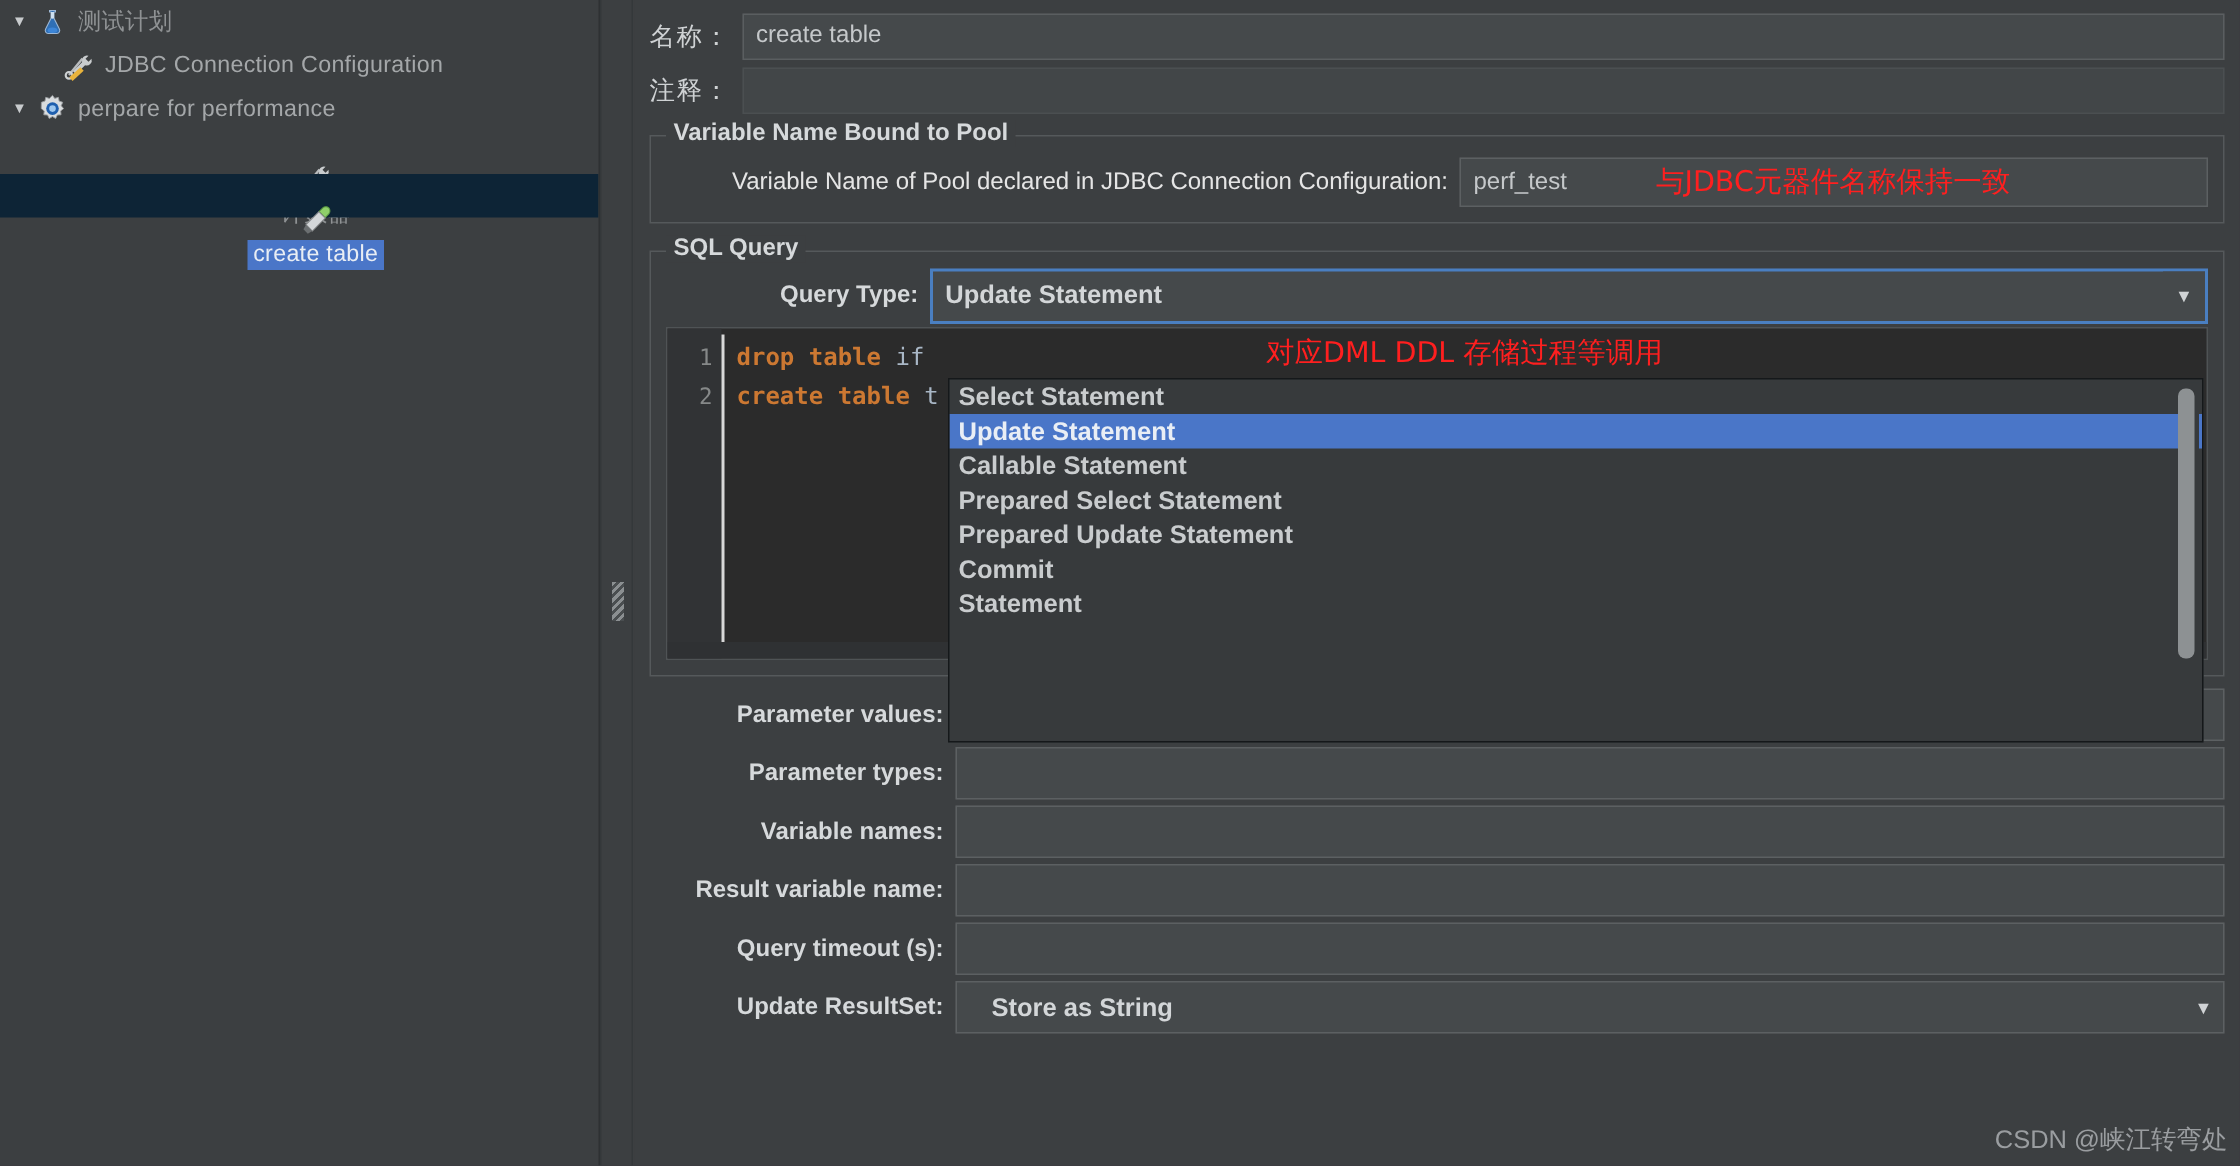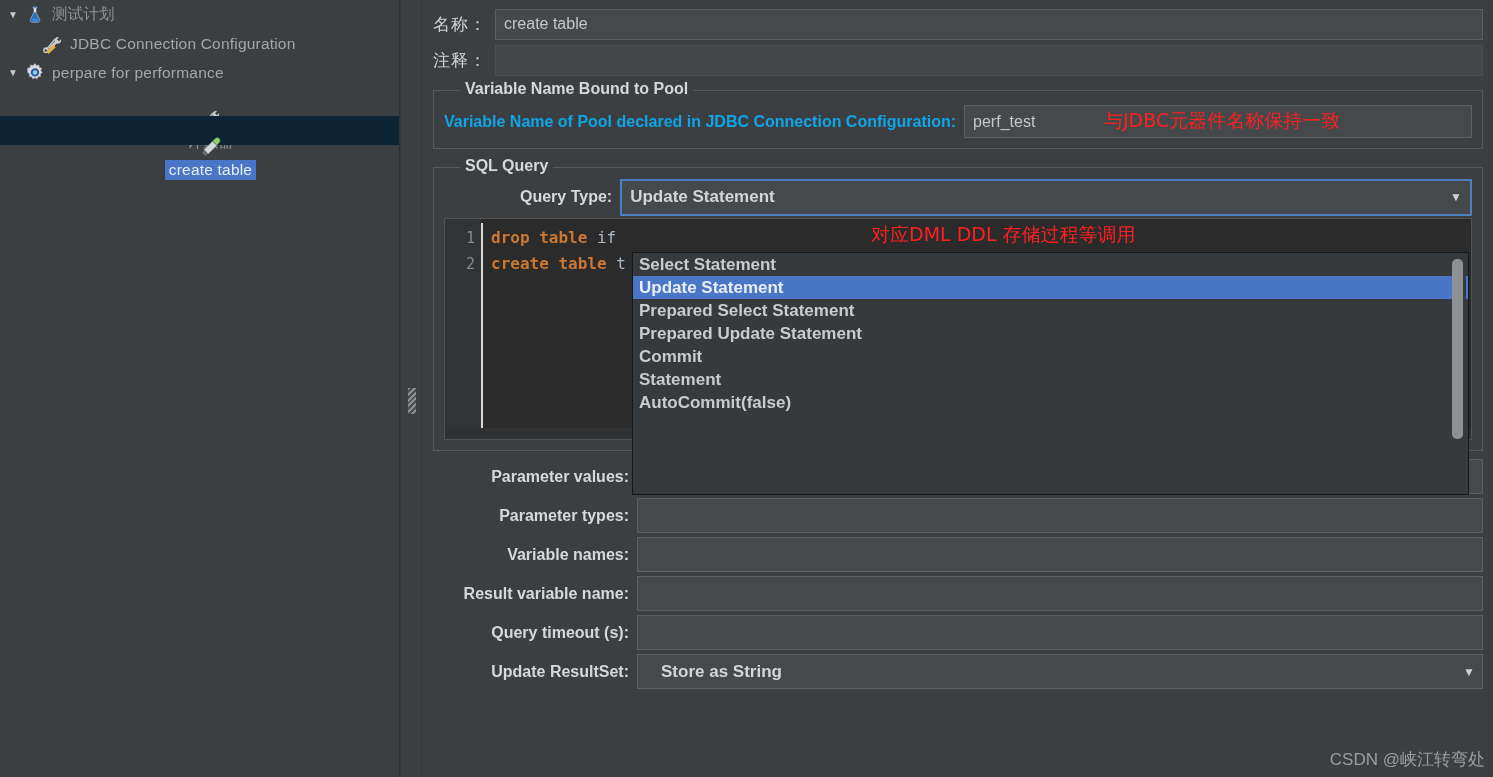--- a/index.html
+++ b/index.html
@@ -61,27 +61,27 @@
   .textfield {
     flex: 1 1 auto; height: 31px; background: #45494b;
     border: 1px solid #5a5e60; color: #c5c8ca; font-size: 16px;
     display: flex; align-items: center; padding: 0 8px;
   }
   .textfield.flat { border: 1px solid #4b4f51; background: #424648; }
 
   
   .groupbox { position: relative; margin-top: 12px; border: 1px solid #55595b; }
   .groupbox > .gb-title {
-    position: absolute; top: -11px; left: 26px; padding: 0 5px;
+    position: absolute; top: -11px; left: 10px; padding: 0 5px;
     background: #3c3f41; font-size: 16px; font-weight: bold; color: #d6d9db;
   }
   .gb-body { padding: 14px 10px 10px 10px; }
 
   .pool-row { display: flex; align-items: center; height: 33px; }
-  .pool-label { font-size: 16px; font-weight: bold; color: #0ea5e9; white-space: nowrap; padding-right: 8px; }
+  .pool-label { font-size: 16px; font-weight: normal; color: #e5e5e5; white-space: nowrap; padding-right: 8px; margin-left: 44px; }
   .pool-input {
     flex: 1 1 auto; height: 33px; background: #45494b; border: 1px solid #5c6062;
     color: #c5c8ca; font-size: 16px; display: flex; align-items: center; padding: 12px 8px;
   }
 
   
   #sql-group { margin-top: 18px; }
   .qt-row { display: flex; align-items: center; height: 38px; padding-left: 76px; }
   .qt-label { font-size: 16px; font-weight: bold; color: #d6d9db; white-space: nowrap; padding-right: 8px; }
   .combo {
@@ -155,21 +155,21 @@
     position: absolute; right: 0; top: 0; bottom: 0; width: 26px;
     display: flex; align-items: center; justify-content: center; font-size: 12px; color: #d0d3d5;
   }
 
   
   .annot {
     position: absolute; color: #ff1f1f; font-size: 19px; z-index: 60;
     white-space: nowrap; font-family: "DejaVu Sans", sans-serif;
   }
   #annot-pool { left: 1104px; top: 108px; }
-  #annot-qt   { left: 871px;  top: 222px; }
+  #annot-qt   { left: 844px;  top: 222px; }
 
   
   #watermark {
     position: absolute; right: 8px; bottom: 6px; color: #9a9da0;
     font-size: 17px; z-index: 70; white-space: nowrap; text-align: right;
   }
 </style>
 </head>
 <body>
 
@@ -327,25 +327,25 @@
           <span class="arrow">▼</span>
         </div>
       </div>
     </div>
 
   </div>
 
   <div id="dropdown">
     <div class="dd-item">Select Statement</div>
     <div class="dd-item sel">Update Statement</div>
+    <div class="dd-item">Callable Statement</div>
     <div class="dd-item">Prepared Select Statement</div>
     <div class="dd-item">Prepared Update Statement</div>
     <div class="dd-item">Commit</div>
     <div class="dd-item">Statement</div>
-    <div class="dd-item">AutoCommit(false)</div>
     <div id="dd-scroll">
       <div id="dd-thumb"></div>
     </div>
   </div>
 
   <div class="annot" id="annot-pool">与JDBC元器件名称保持一致</div>
   <div class="annot" id="annot-qt">对应DML DDL 存储过程等调用</div>
 
   <div id="watermark">CSDN @峡江转弯处</div>
 

